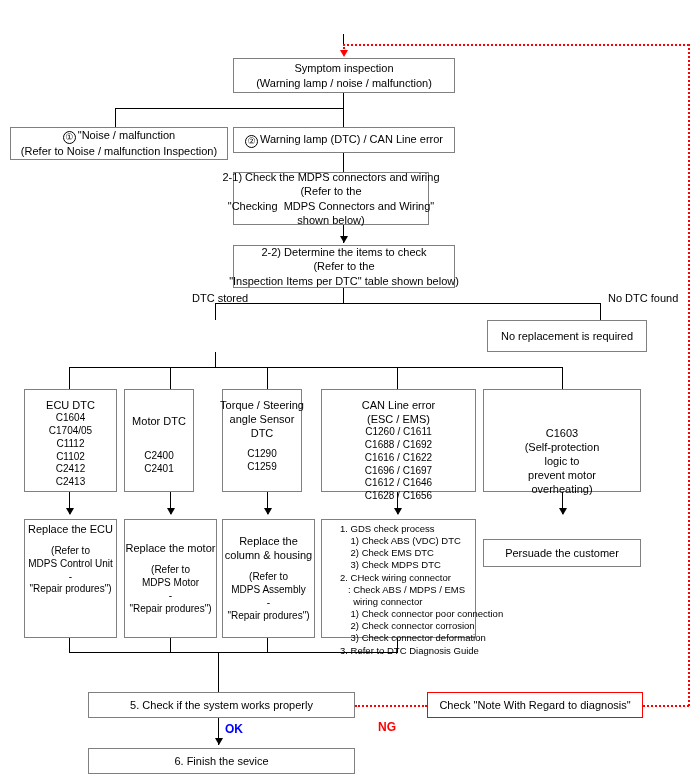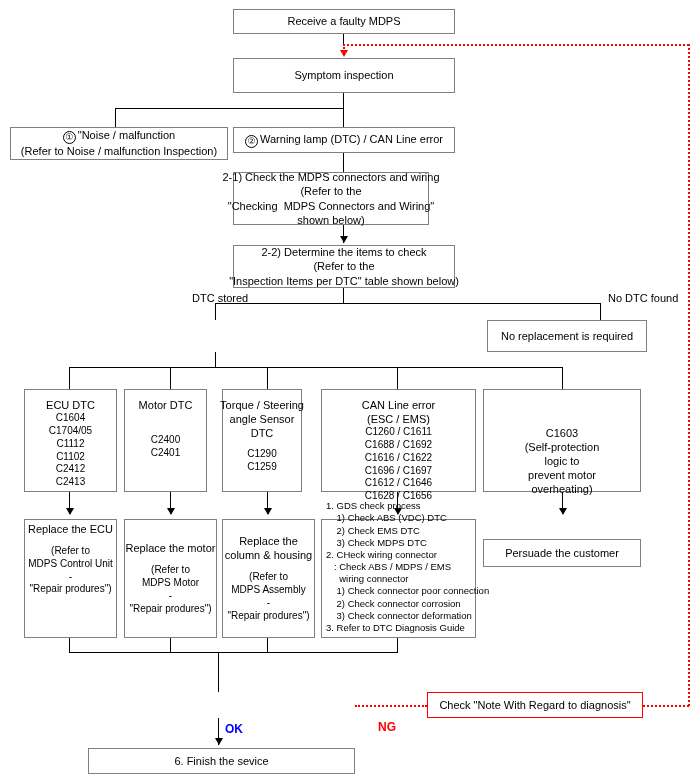--- a/index.html
+++ b/index.html
@@ -30,22 +30,22 @@
     justify-content: center;
     text-align: center;
     font-size: 11px;
     line-height: 1.28;
     padding: 2px 3px;
   }
   .box .ln { display: block; white-space: pre; }
   .box.left-align {
     align-items: flex-start;
     text-align: left;
-    justify-content: flex-end;
-    padding: 3px 4px;
+    justify-content: flex-start;
+    padding: 3px 18px;
   }
   .box.left-align .ln { white-space: pre; }
   .box.redbox {
     border: 1px solid #ff0000;
   }
   .gap { display:block; height: 6px; }
 
   
   .vline {
     position: absolute;
@@ -106,27 +106,25 @@
 <div id="canvas">
 
   <div class="dotline-h" style="left:643px; top:705px; width:46px;"></div>
   <div class="dotline-v" style="left:688px; top:44px; height:662px;"></div>
   <div class="dotline-h" style="left:343px; top:44px; width:346px;"></div>
   <div class="dotline-v" style="left:343px; top:44px; height:8px;"></div>
   <div class="arrow-down red" style="left:340px; top:50px;"></div>
 
   <div class="dotline-h" style="left:355px; top:705px; width:72px;"></div>
 
-  <div class="box" style="left:233px; top:9px; width:222px; height:25px;">
-    <span class="ln">Receive a faulty MDPS</span>
-  </div>
   <div class="vline" style="left:343px; top:34px; height:10px;"></div>
 
   <div class="box" style="left:233px; top:58px; width:222px; height:35px;">
     <span class="ln">Symptom inspection</span>
+    <span class="ln">(Warning lamp / noise / malfunction)</span>
   </div>
 
   <div class="vline" style="left:343px; top:93px; height:15px;"></div>
   <div class="hline" style="left:115px; top:108px; width:228px;"></div>
   <div class="vline" style="left:115px; top:108px; height:19px;"></div>
   <div class="vline" style="left:343px; top:108px; height:19px;"></div>
 
   <div class="box" style="left:10px; top:127px; width:218px; height:33px;">
     <span class="ln"><span class="circnum">①</span><span>"Noise / malfunction</span></span>
     <span class="ln">(Refer to Noise / malfunction Inspection)</span>
@@ -177,21 +175,21 @@
     <span class="ln">ECU DTC</span>
     <span class="gap"></span>
     <span class="ln small">C1604</span>
     <span class="ln small">C1704/05</span>
     <span class="ln small">C1112</span>
     <span class="ln small">C1102</span>
     <span class="ln small">C2412</span>
     <span class="ln small">C2413</span>
   </div>
 
-  <div class="box" style="left:124px; top:389px; width:83px; height:103px; justify-content:flex-start; padding-top:8px;">
+  <div class="box" style="left:124px; top:389px; width:70px; height:103px; justify-content:flex-start; padding-top:24px;">
     <span class="ln">Motor DTC</span>
     <span class="gap" style="height:22px;"></span>
     <span class="ln small">C2400</span>
     <span class="ln small">C2401</span>
   </div>
 
   <div class="box" style="left:222px; top:389px; width:80px; height:103px; justify-content:flex-start; padding-top:8px;">
     <span class="ln">Torque / Steering</span>
     <span class="ln">angle Sensor</span>
     <span class="ln">DTC</span>
@@ -281,20 +279,23 @@
     <span class="ln">Persuade the customer</span>
   </div>
 
   <div class="vline" style="left:69px; top:638px; height:14px;"></div>
   <div class="vline" style="left:170px; top:638px; height:14px;"></div>
   <div class="vline" style="left:267px; top:638px; height:14px;"></div>
   <div class="vline" style="left:397px; top:638px; height:14px;"></div>
   <div class="hline" style="left:69px; top:652px; width:329px;"></div>
   <div class="vline" style="left:218px; top:652px; height:40px;"></div>
 
+  <div class="box" style="left:88px; top:692px; width:267px; height:26px;">
+    <span class="ln">5. Check if the system works properly</span>
+  </div>
 
   <div class="label red" style="left:378px; top:720px;">NG</div>
 
   <div class="box redbox" style="left:427px; top:692px; width:216px; height:26px;">
     <span class="ln">Check "Note With Regard to diagnosis"</span>
   </div>
 
   <div class="vline" style="left:218px; top:718px; height:27px;"></div>
   <div class="arrow-down" style="left:215px; top:738px;"></div>
   <div class="label blue" style="left:225px; top:722px;">OK</div>

